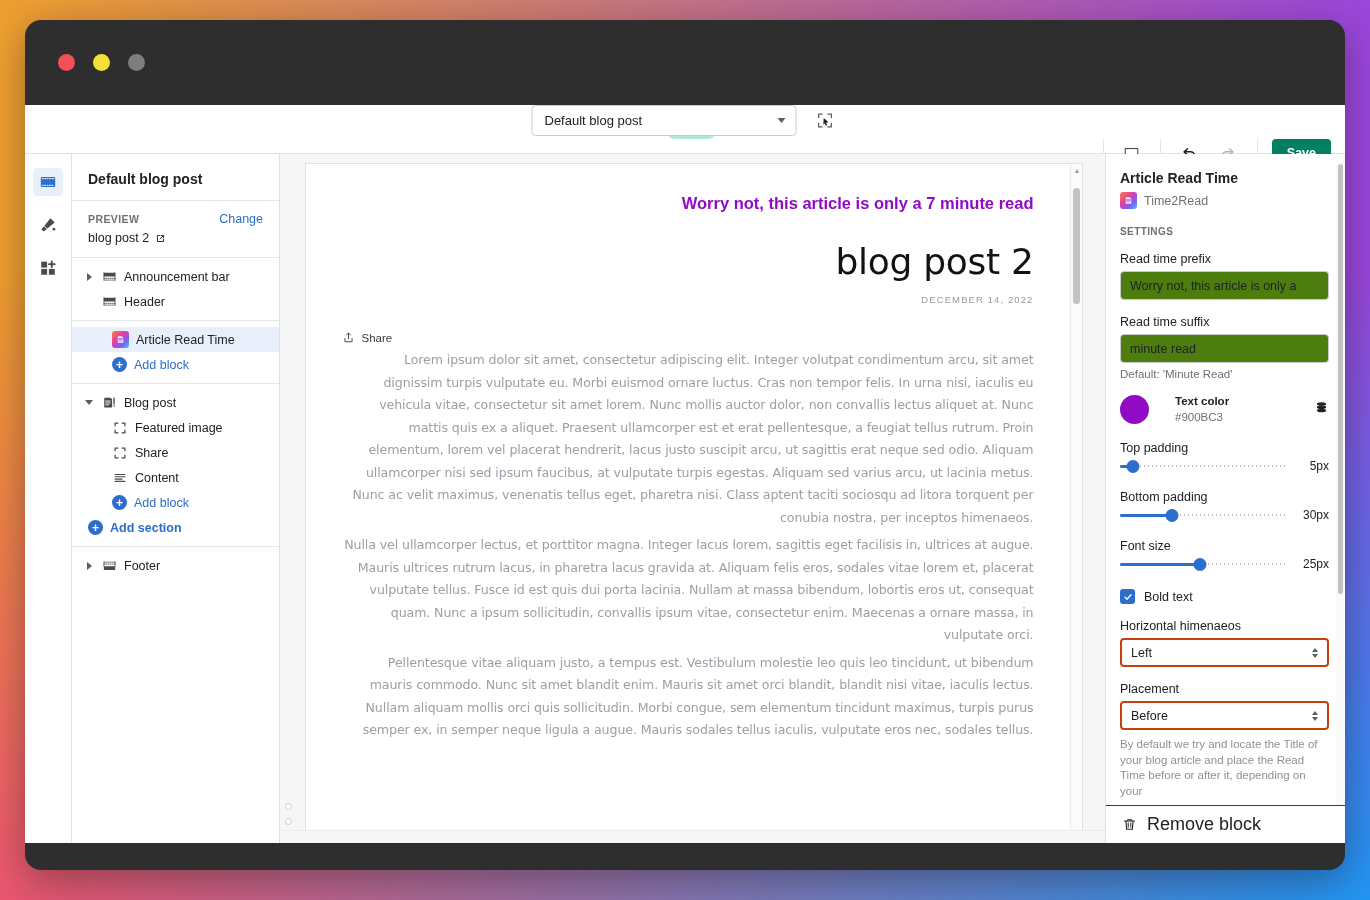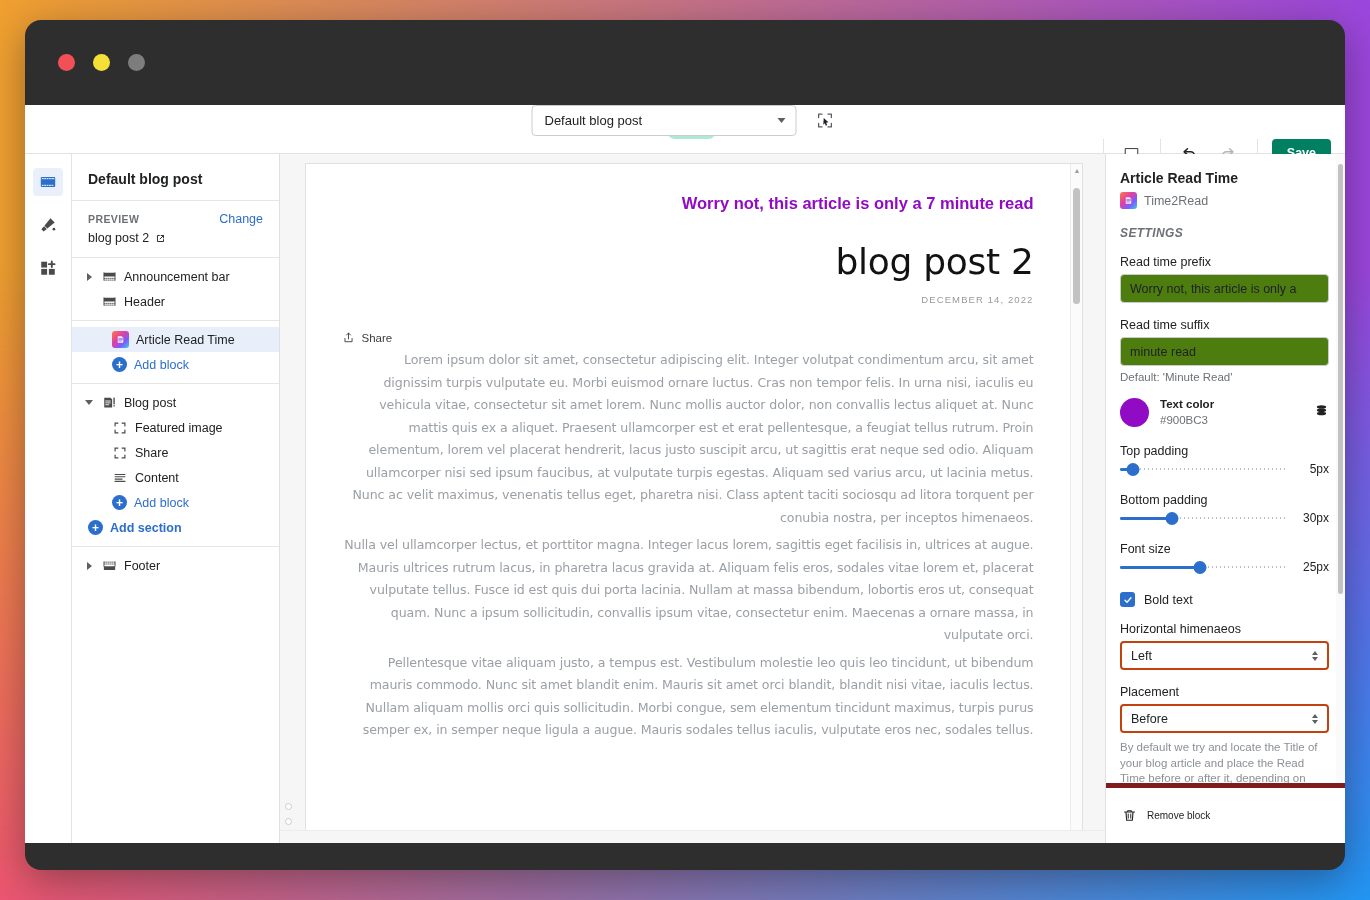--- a/index.html
+++ b/index.html
@@ -185,30 +185,30 @@
     display:flex; flex-direction:column; position:relative;
   }
   .st-scroll { flex:1; overflow:hidden; padding: 16px 16px 0 14px; position:relative;}
   .st-title { font-size:14px; font-weight:600; color:#202223; }
   .st-app { display:flex; align-items:center; gap:7px; margin-top:6px; font-size:12.5px; color:#6d7175; }
   .app-ico {
     width:17px;height:17px;border-radius:3px;flex:none;
     background: linear-gradient(135deg,#ff7a45 0%,#e040a0 40%,#7b5cff 70%,#3ad1e0 100%);
     display:flex;align-items:center;justify-content:center;
   }
-  .st-section-label { font-size:12px; font-weight:700; letter-spacing:0.4px; color:#6d7175; margin-top:17px;font-style:italic; }
+  .st-section-label { font-size:10px; font-weight:700; letter-spacing:0.4px; color:#6d7175; margin-top:17px; }
   .fld-label { font-size:12.5px; color:#202223; margin-top:15px; margin-bottom:5px; }
   .fld-input {
     width:100%; height:29px; border:1px solid #c9cccf; border-radius:4px;
     padding: 0 9px; font-size:12.5px; color:#202223; font-family:"Liberation Sans",sans-serif;
     background:#4d7c0f;
   }
   .fld-help { font-size:11.5px; color:#6d7175; margin-top:5px; }
 
-  .color-row { display:flex; align-items:center; gap:11px; margin-top:14px;justify-content:center; }
+  .color-row { display:flex; align-items:center; gap:26px; margin-top:14px;justify-content:center; }
   .swatch { width:29px;height:29px;border-radius:50%;flex:none; }
   .color-txt-name { font-size:11.5px; font-weight:700; color:#202223; line-height:1.35; }
   .color-txt-hex { font-size:11.5px; color:#6d7175; line-height:1.35; }
   .stack-ico { margin-left:auto; cursor:pointer; }
 
   .slider-label { font-size:12.5px; color:#202223; margin-top:16px; margin-bottom:3px; }
   .slider-row { display:flex; align-items:center; gap:8px; }
   .slider-track { flex:1; position:relative; height:16px; display:flex; align-items:center; }
   .track-bg {
     position:absolute; left:0; right:0; height:2px; top:7px;
@@ -232,22 +232,22 @@
     width:100%; height:29px; border:2px solid #c2410c; border-radius:4px;
     display:flex; align-items:center; justify-content:space-between;
     padding: 0 9px; font-size:12.5px; color:#202223; cursor:pointer; background:#fff;
   }
   .stepper { display:flex; flex-direction:column; gap:2px; align-items:center; }
   .stp-up { width:0;height:0;border-left:3.5px solid transparent;border-right:3.5px solid transparent;border-bottom:4px solid #5c5f62; }
   .stp-dn { width:0;height:0;border-left:3.5px solid transparent;border-right:3.5px solid transparent;border-top:4px solid #5c5f62; }
   .placement-help { font-size:11.5px; line-height:15.5px; color:#8c9196; margin-top:7px; }
 
   .st-footer {
-    border-top:5px solid #7f1d1d; padding: 20px 16px; display:flex; align-items:center; gap:10px;
-    font-size:10px; color:#202223; cursor:pointer; background:#fff;
+    border-top:1px solid #7f1d1d; padding: 8px 16px; display:flex; align-items:center; gap:10px;
+    font-size:18px; color:#202223; cursor:pointer; background:#fff;
   }
   .st-scrollbar {
     position:absolute; right:0; top:0; bottom:0; width:9px; background:#fafafa;
   }
   .st-thumb { position:absolute; right:2px; top:10px; width:5px; height:430px; background:#c2c2c2; border-radius:3px; }
 </style>
 </head>
 <body>
 
 <div class="bg-top"></div>

